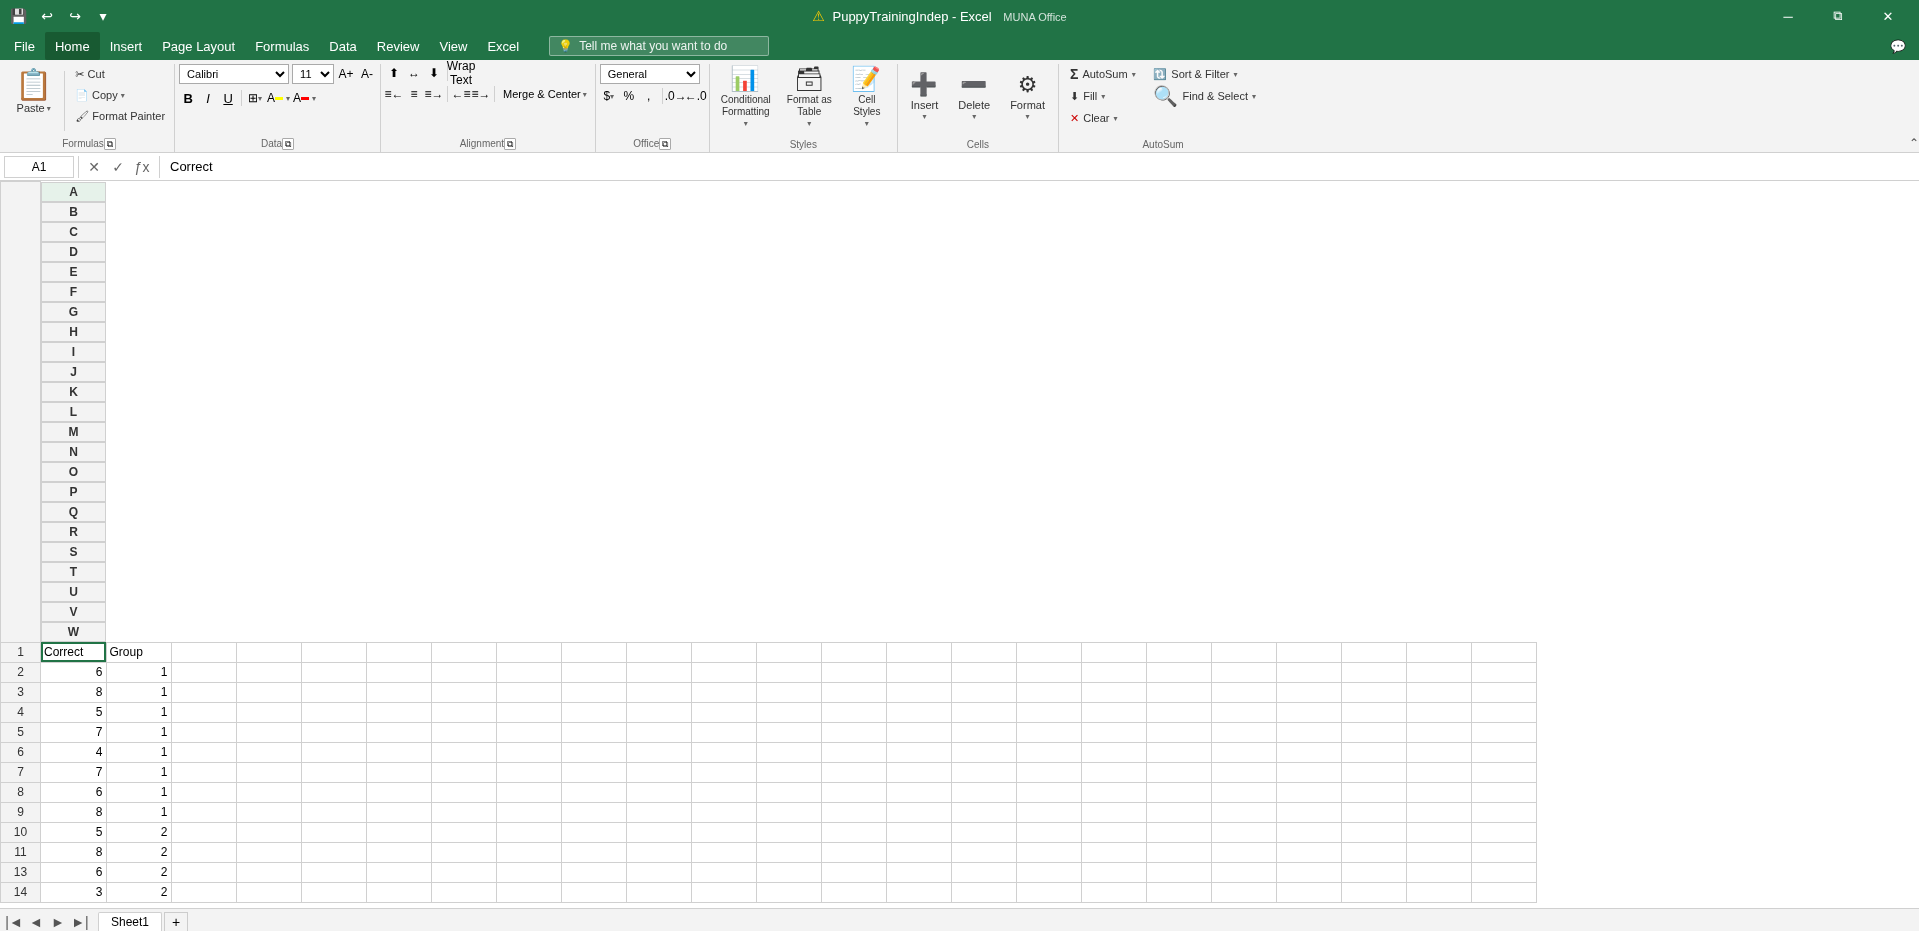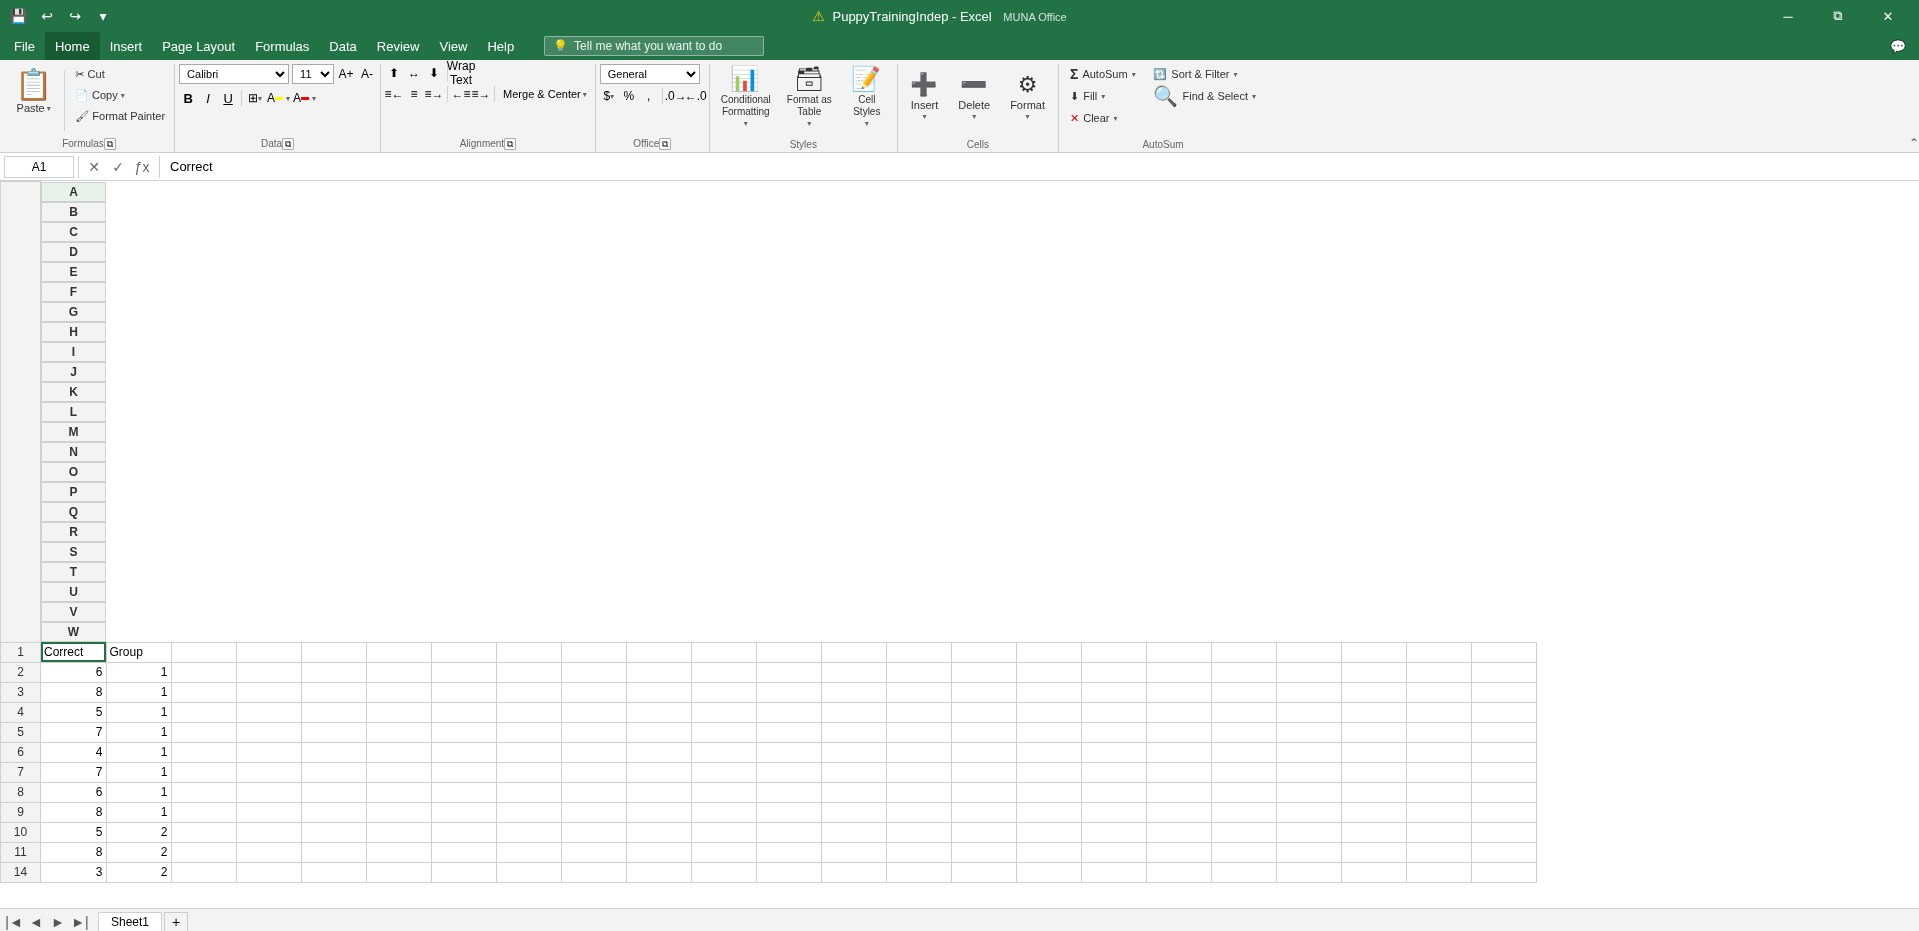--- a/index.html
+++ b/index.html
@@ -424,21 +424,21 @@
 
 <div id="menu-bar">
   <div class="menu-item">File</div>
   <div class="menu-item active">Home</div>
   <div class="menu-item">Insert</div>
   <div class="menu-item">Page Layout</div>
   <div class="menu-item">Formulas</div>
   <div class="menu-item">Data</div>
   <div class="menu-item">Review</div>
   <div class="menu-item">View</div>
-  <div class="menu-item">Help</div>
+  <div class="menu-item">Excel</div>
   <div id="tell-me">
     <span>💡</span>
     <span>Tell me what you want to do</span>
   </div>
   <div style="flex:1"></div>
   <div style="color:#fff; font-size:13px; padding-right:8px; cursor:pointer;">💬</div>
 </div>
 
 <div id="ribbon">
   <div id="ribbon-content">
@@ -970,20 +970,46 @@
             <td class="cell cell-text" contenteditable="false" style=""></td>
             <td class="cell cell-text" contenteditable="false" style=""></td>
             <td class="cell cell-text" contenteditable="false" style=""></td>
             <td class="cell cell-text" contenteditable="false" style=""></td>
             <td class="cell cell-text" contenteditable="false" style=""></td>
             <td class="cell cell-text" contenteditable="false" style=""></td>
             <td class="cell cell-text" contenteditable="false" style=""></td>
             <td class="cell cell-text" contenteditable="false" style=""></td>
           </tr>
           <tr>
+            <td class="row-num">13</td>
+            <td class="cell cell-number" contenteditable="false" style="">6</td>
+            <td class="cell cell-number" contenteditable="false" style="">2</td>
+            <td class="cell cell-text" contenteditable="false" style=""></td>
+            <td class="cell cell-text" contenteditable="false" style=""></td>
+            <td class="cell cell-text" contenteditable="false" style=""></td>
+            <td class="cell cell-text" contenteditable="false" style=""></td>
+            <td class="cell cell-text" contenteditable="false" style=""></td>
+            <td class="cell cell-text" contenteditable="false" style=""></td>
+            <td class="cell cell-text" contenteditable="false" style=""></td>
+            <td class="cell cell-text" contenteditable="false" style=""></td>
+            <td class="cell cell-text" contenteditable="false" style=""></td>
+            <td class="cell cell-text" contenteditable="false" style=""></td>
+            <td class="cell cell-text" contenteditable="false" style=""></td>
+            <td class="cell cell-text" contenteditable="false" style=""></td>
+            <td class="cell cell-text" contenteditable="false" style=""></td>
+            <td class="cell cell-text" contenteditable="false" style=""></td>
+            <td class="cell cell-text" contenteditable="false" style=""></td>
+            <td class="cell cell-text" contenteditable="false" style=""></td>
+            <td class="cell cell-text" contenteditable="false" style=""></td>
+            <td class="cell cell-text" contenteditable="false" style=""></td>
+            <td class="cell cell-text" contenteditable="false" style=""></td>
+            <td class="cell cell-text" contenteditable="false" style=""></td>
+            <td class="cell cell-text" contenteditable="false" style=""></td>
+          </tr>
+          <tr>
             <td class="row-num">14</td>
             <td class="cell cell-number" contenteditable="false" style="">3</td>
             <td class="cell cell-number" contenteditable="false" style="">2</td>
             <td class="cell cell-text" contenteditable="false" style=""></td>
             <td class="cell cell-text" contenteditable="false" style=""></td>
             <td class="cell cell-text" contenteditable="false" style=""></td>
             <td class="cell cell-text" contenteditable="false" style=""></td>
             <td class="cell cell-text" contenteditable="false" style=""></td>
             <td class="cell cell-text" contenteditable="false" style=""></td>
             <td class="cell cell-text" contenteditable="false" style=""></td>

